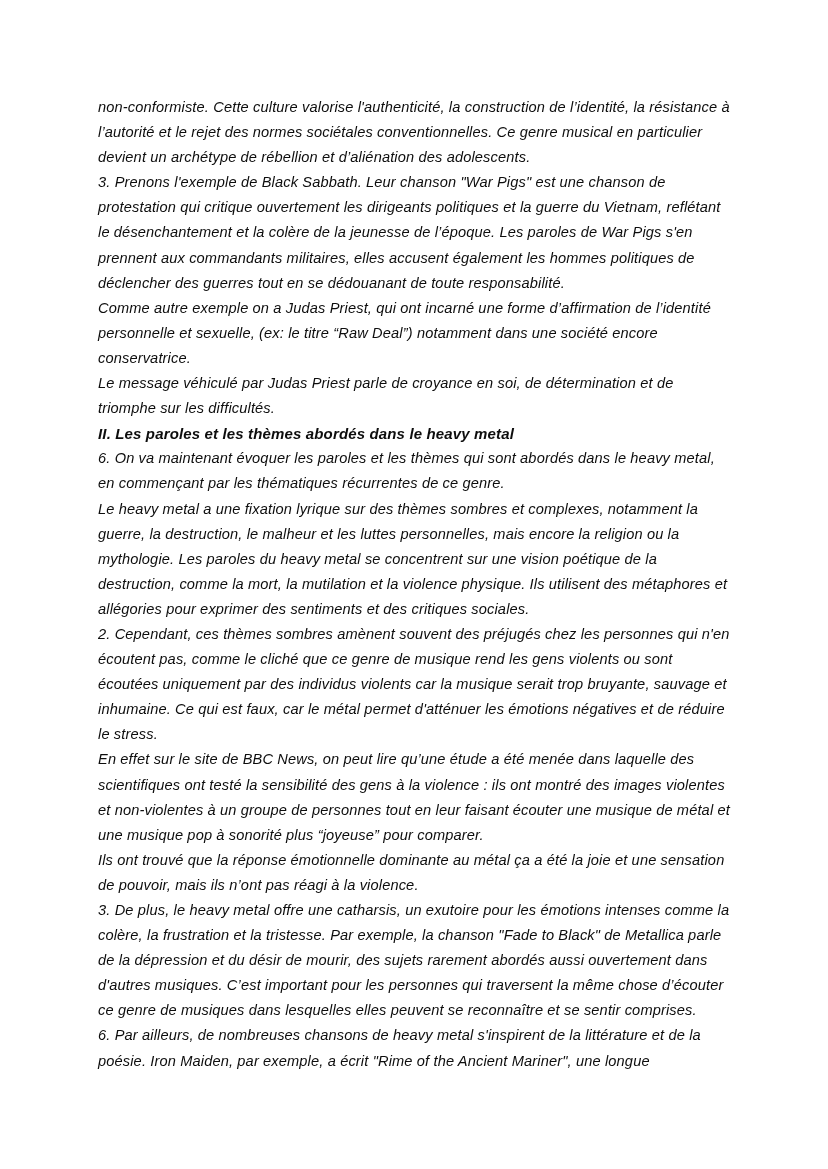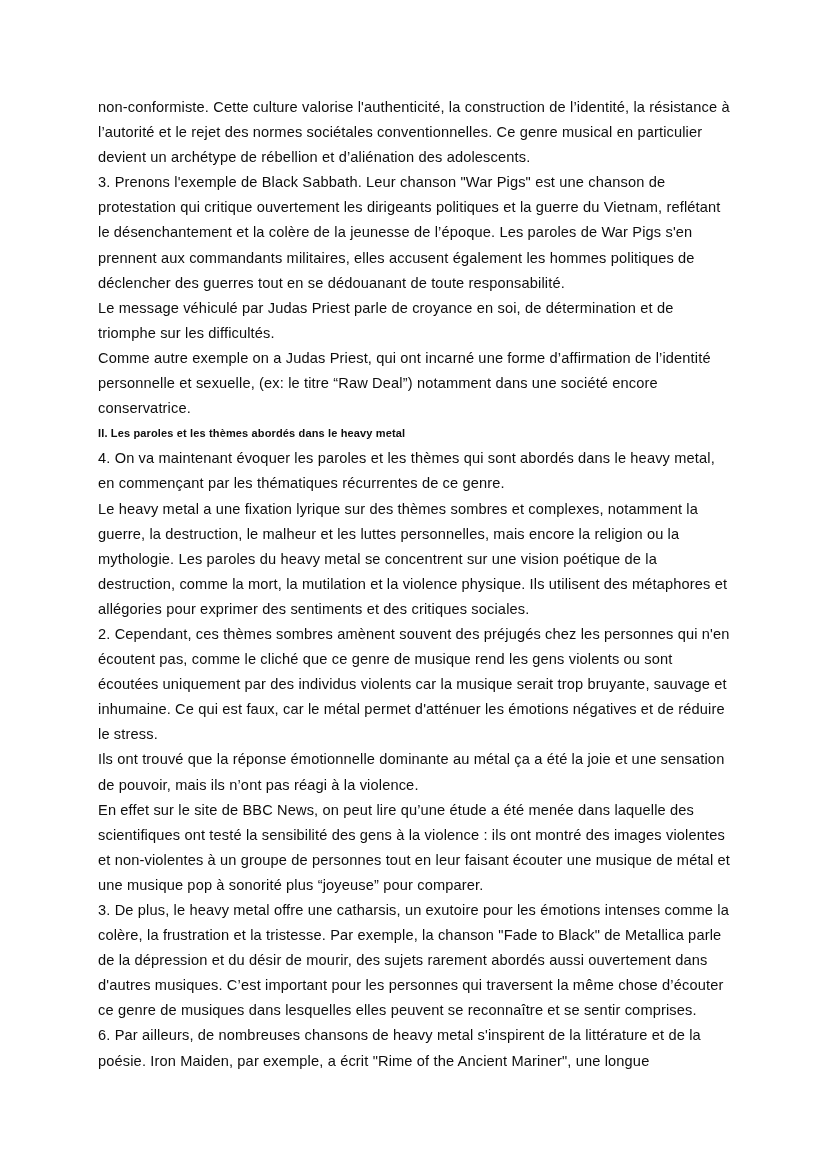--- a/index.html
+++ b/index.html
@@ -22,68 +22,69 @@
     height: 1169px;
     background: #ffffff;
     padding: 95px 98px 0 98px;
   }
   .doc-body {
     width: 634px;
     font-size: 14.6px;
     line-height: 25.1px;
     letter-spacing: 0.01em;
     text-align: left;
+    font-style: italic;
   }
   .para {
     margin: 0;
     padding: 0;
     font-size: 14.6px;
     line-height: 25.1px;
     white-space: normal;
   }
   
   .gap-before {
     margin-top: 25.1px;
   }
   .heading {
     margin: 0;
     padding: 0;
-    font-size: 11px;
+    font-size: 15px;
     line-height: 25.1px;
     font-weight: bold;
   }
   .block {
     margin: 0;
   }
 </style>
 </head>
 <body>
 
 <div class="page">
   <div class="doc-body">
 
     <p class="para block">non-conformiste. Cette culture valorise l'authenticité, la construction de l’identité, la résistance à l’autorité et le rejet des normes sociétales conventionnelles. Ce genre musical en particulier devient un archétype de rébellion et d’aliénation des adolescents.</p>
 
     <p class="para block gap-before">3. Prenons l'exemple de Black Sabbath. Leur chanson "War Pigs" est une chanson de protestation qui critique ouvertement les dirigeants politiques et la guerre du Vietnam, reflétant le désenchantement et la colère de la jeunesse de l’époque. Les paroles de War Pigs s'en prennent aux commandants militaires, elles accusent également les hommes politiques de déclencher des guerres tout en se dédouanant de toute responsabilité.</p>
 
+    <p class="para block gap-before">Comme autre exemple on a Judas Priest, qui ont incarné une forme d’affirmation de l’identité personnelle et sexuelle, (ex: le titre “Raw Deal”) notamment dans une société encore conservatrice.</p>
+
     <p class="para block">Le message véhiculé par Judas Priest parle de croyance en soi, de détermination et de triomphe sur les difficultés.</p>
-
-    <p class="para block gap-before">Comme autre exemple on a Judas Priest, qui ont incarné une forme d’affirmation de l’identité personnelle et sexuelle, (ex: le titre “Raw Deal”) notamment dans une société encore conservatrice.</p>
 
     <p class="heading block gap-before">II. Les paroles et les thèmes abordés dans le heavy metal</p>
 
-    <p class="para block">4. On va maintenant évoquer les paroles et les thèmes qui sont abordés dans le heavy metal, en commençant par les thématiques récurrentes de ce genre.</p>
+    <p class="para block">6. On va maintenant évoquer les paroles et les thèmes qui sont abordés dans le heavy metal, en commençant par les thématiques récurrentes de ce genre.</p>
 
     <p class="para block">Le heavy metal a une fixation lyrique sur des thèmes sombres et complexes, notamment la guerre, la destruction, le malheur et les luttes personnelles, mais encore la religion ou la mythologie. Les paroles du heavy metal se concentrent sur une vision poétique de la destruction, comme la mort, la mutilation et la violence physique. Ils utilisent des métaphores et allégories pour exprimer des sentiments et des critiques sociales.</p>
 
 
     <p class="para block gap-before">2. Cependant, ces thèmes sombres amènent souvent des préjugés chez les personnes qui n'en écoutent pas, comme le cliché que ce genre de musique rend les gens violents ou sont écoutées uniquement par des individus violents car la musique serait trop bruyante, sauvage et inhumaine. Ce qui est faux, car le métal permet d'atténuer les émotions négatives et de réduire le stress.</p>
 
+    <p class="para block">En effet sur le site de BBC News, on peut lire qu’une étude a été menée dans laquelle des scientifiques ont testé la sensibilité des gens à la violence : ils ont montré des images violentes et non-violentes à un groupe de personnes tout en leur faisant écouter une musique de métal et une musique pop à sonorité plus “joyeuse” pour comparer.</p>
+
     <p class="para block">Ils ont trouvé que la réponse émotionnelle dominante au métal ça a été la joie et une sensation de pouvoir, mais ils n’ont pas réagi à la violence.</p>
-
-    <p class="para block">En effet sur le site de BBC News, on peut lire qu’une étude a été menée dans laquelle des scientifiques ont testé la sensibilité des gens à la violence : ils ont montré des images violentes et non-violentes à un groupe de personnes tout en leur faisant écouter une musique de métal et une musique pop à sonorité plus “joyeuse” pour comparer.</p>
 
     <p class="para block gap-before">3. De plus, le heavy metal offre une catharsis, un exutoire pour les émotions intenses comme la colère, la frustration et la tristesse. Par exemple, la chanson "Fade to Black" de Metallica parle de la dépression et du désir de mourir, des sujets rarement abordés aussi ouvertement dans d'autres musiques. C’est important pour les personnes qui traversent la même chose d’écouter ce genre de musiques dans lesquelles elles peuvent se reconnaître et se sentir comprises.</p>
 
     <p class="para block gap-before">6. Par ailleurs, de nombreuses chansons de heavy metal s'inspirent de la littérature et de la poésie. Iron Maiden, par exemple, a écrit "Rime of the Ancient Mariner", une longue</p>
 
   </div>
 </div>
 
 </body></html>

